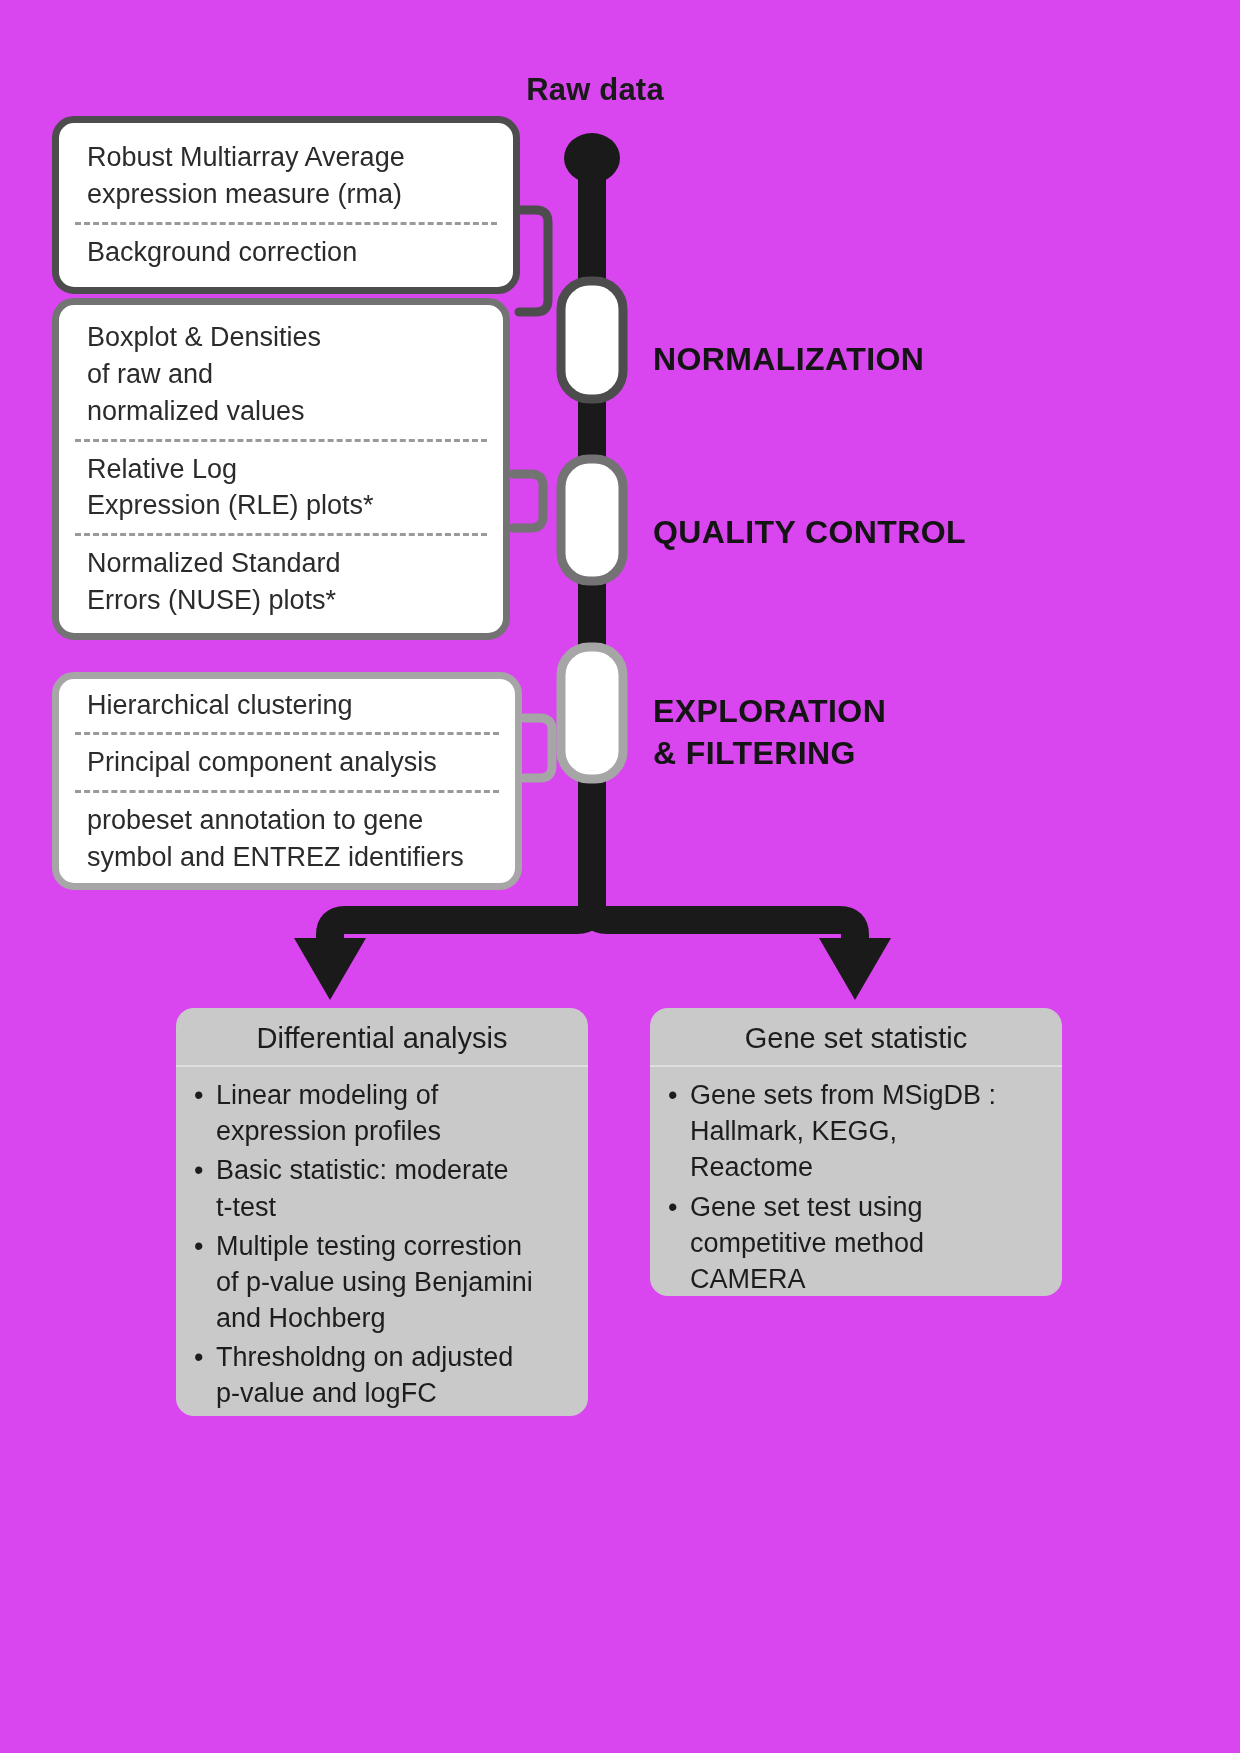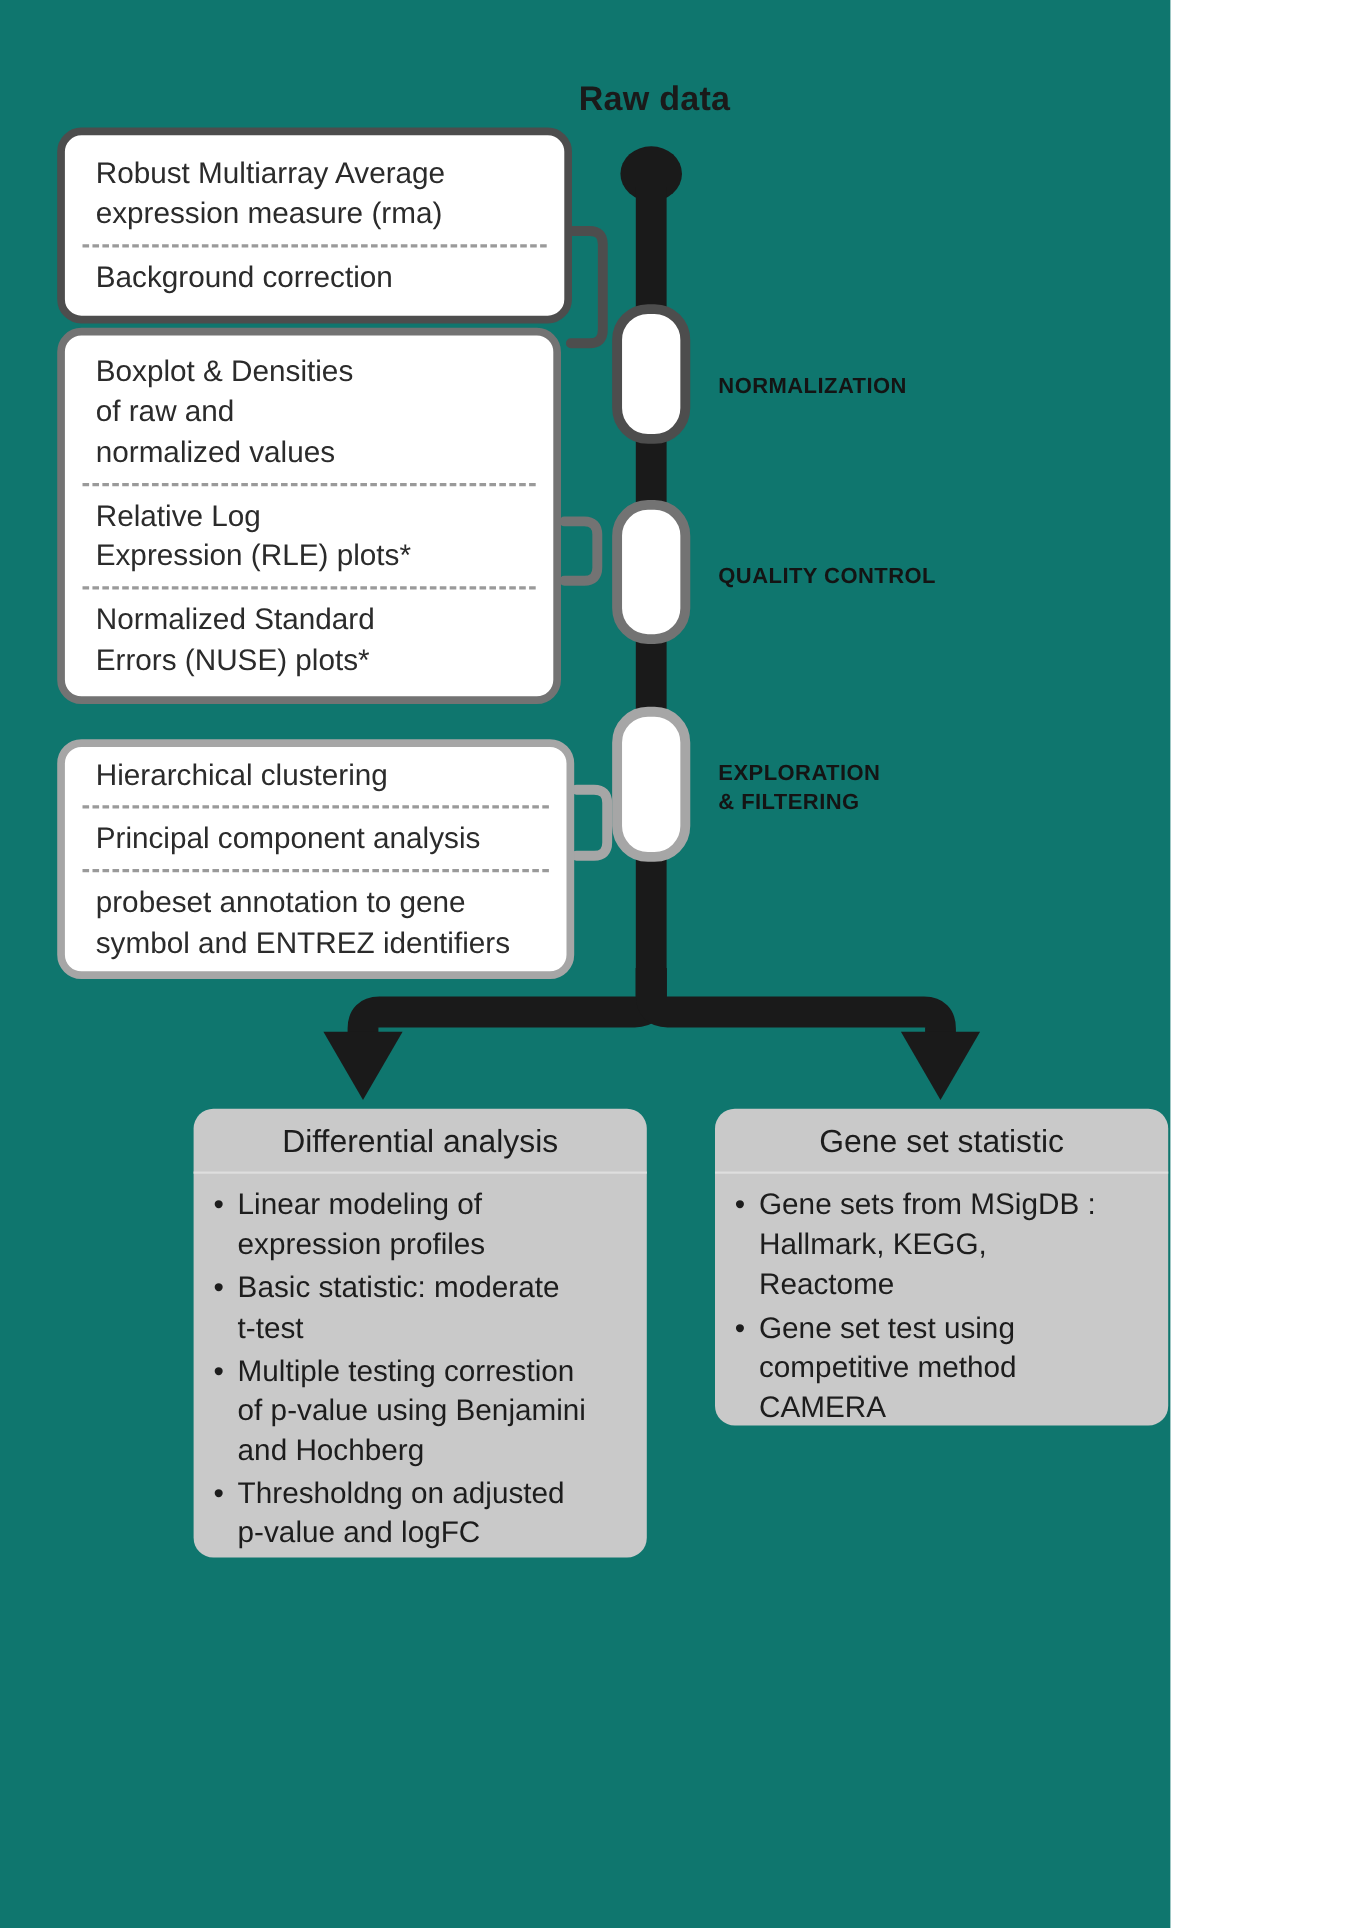--- a/index.html
+++ b/index.html
@@ -6,23 +6,23 @@
     margin: 0;
     padding: 0;
     background: #ffffff;
   }
   body {
     font-family: "Liberation Sans", sans-serif;
     -webkit-font-smoothing: antialiased;
   }
   #page {
     position: relative;
-    width: 1064px;
+    width: 1240px;
     height: 1753px;
-    background: #0f766e;
+    background: #d946ef;
     overflow: hidden;
   }
 
   
   #raw-data-title {
     position: absolute;
     left: 455px;
     top: 72px;
     width: 280px;
     text-align: center;
@@ -71,21 +71,21 @@
     color: #2b2b2b;
     white-space: pre-line;
   }
   .stage-row + .stage-row {
     border-top: 3px dashed #9a9a9a;
   }
 
   
   .stage-label {
     position: absolute;
-    font-size: 20px;
+    font-size: 32px;
     font-weight: bold;
     color: #141414;
     letter-spacing: 0.4px;
     line-height: 1.32;
     white-space: pre-line;
   }
   #label-normalization { left: 653px; top: 338px; }
   #label-quality       { left: 653px; top: 511px; }
   #label-exploration   { left: 653px; top: 690px; }
 

